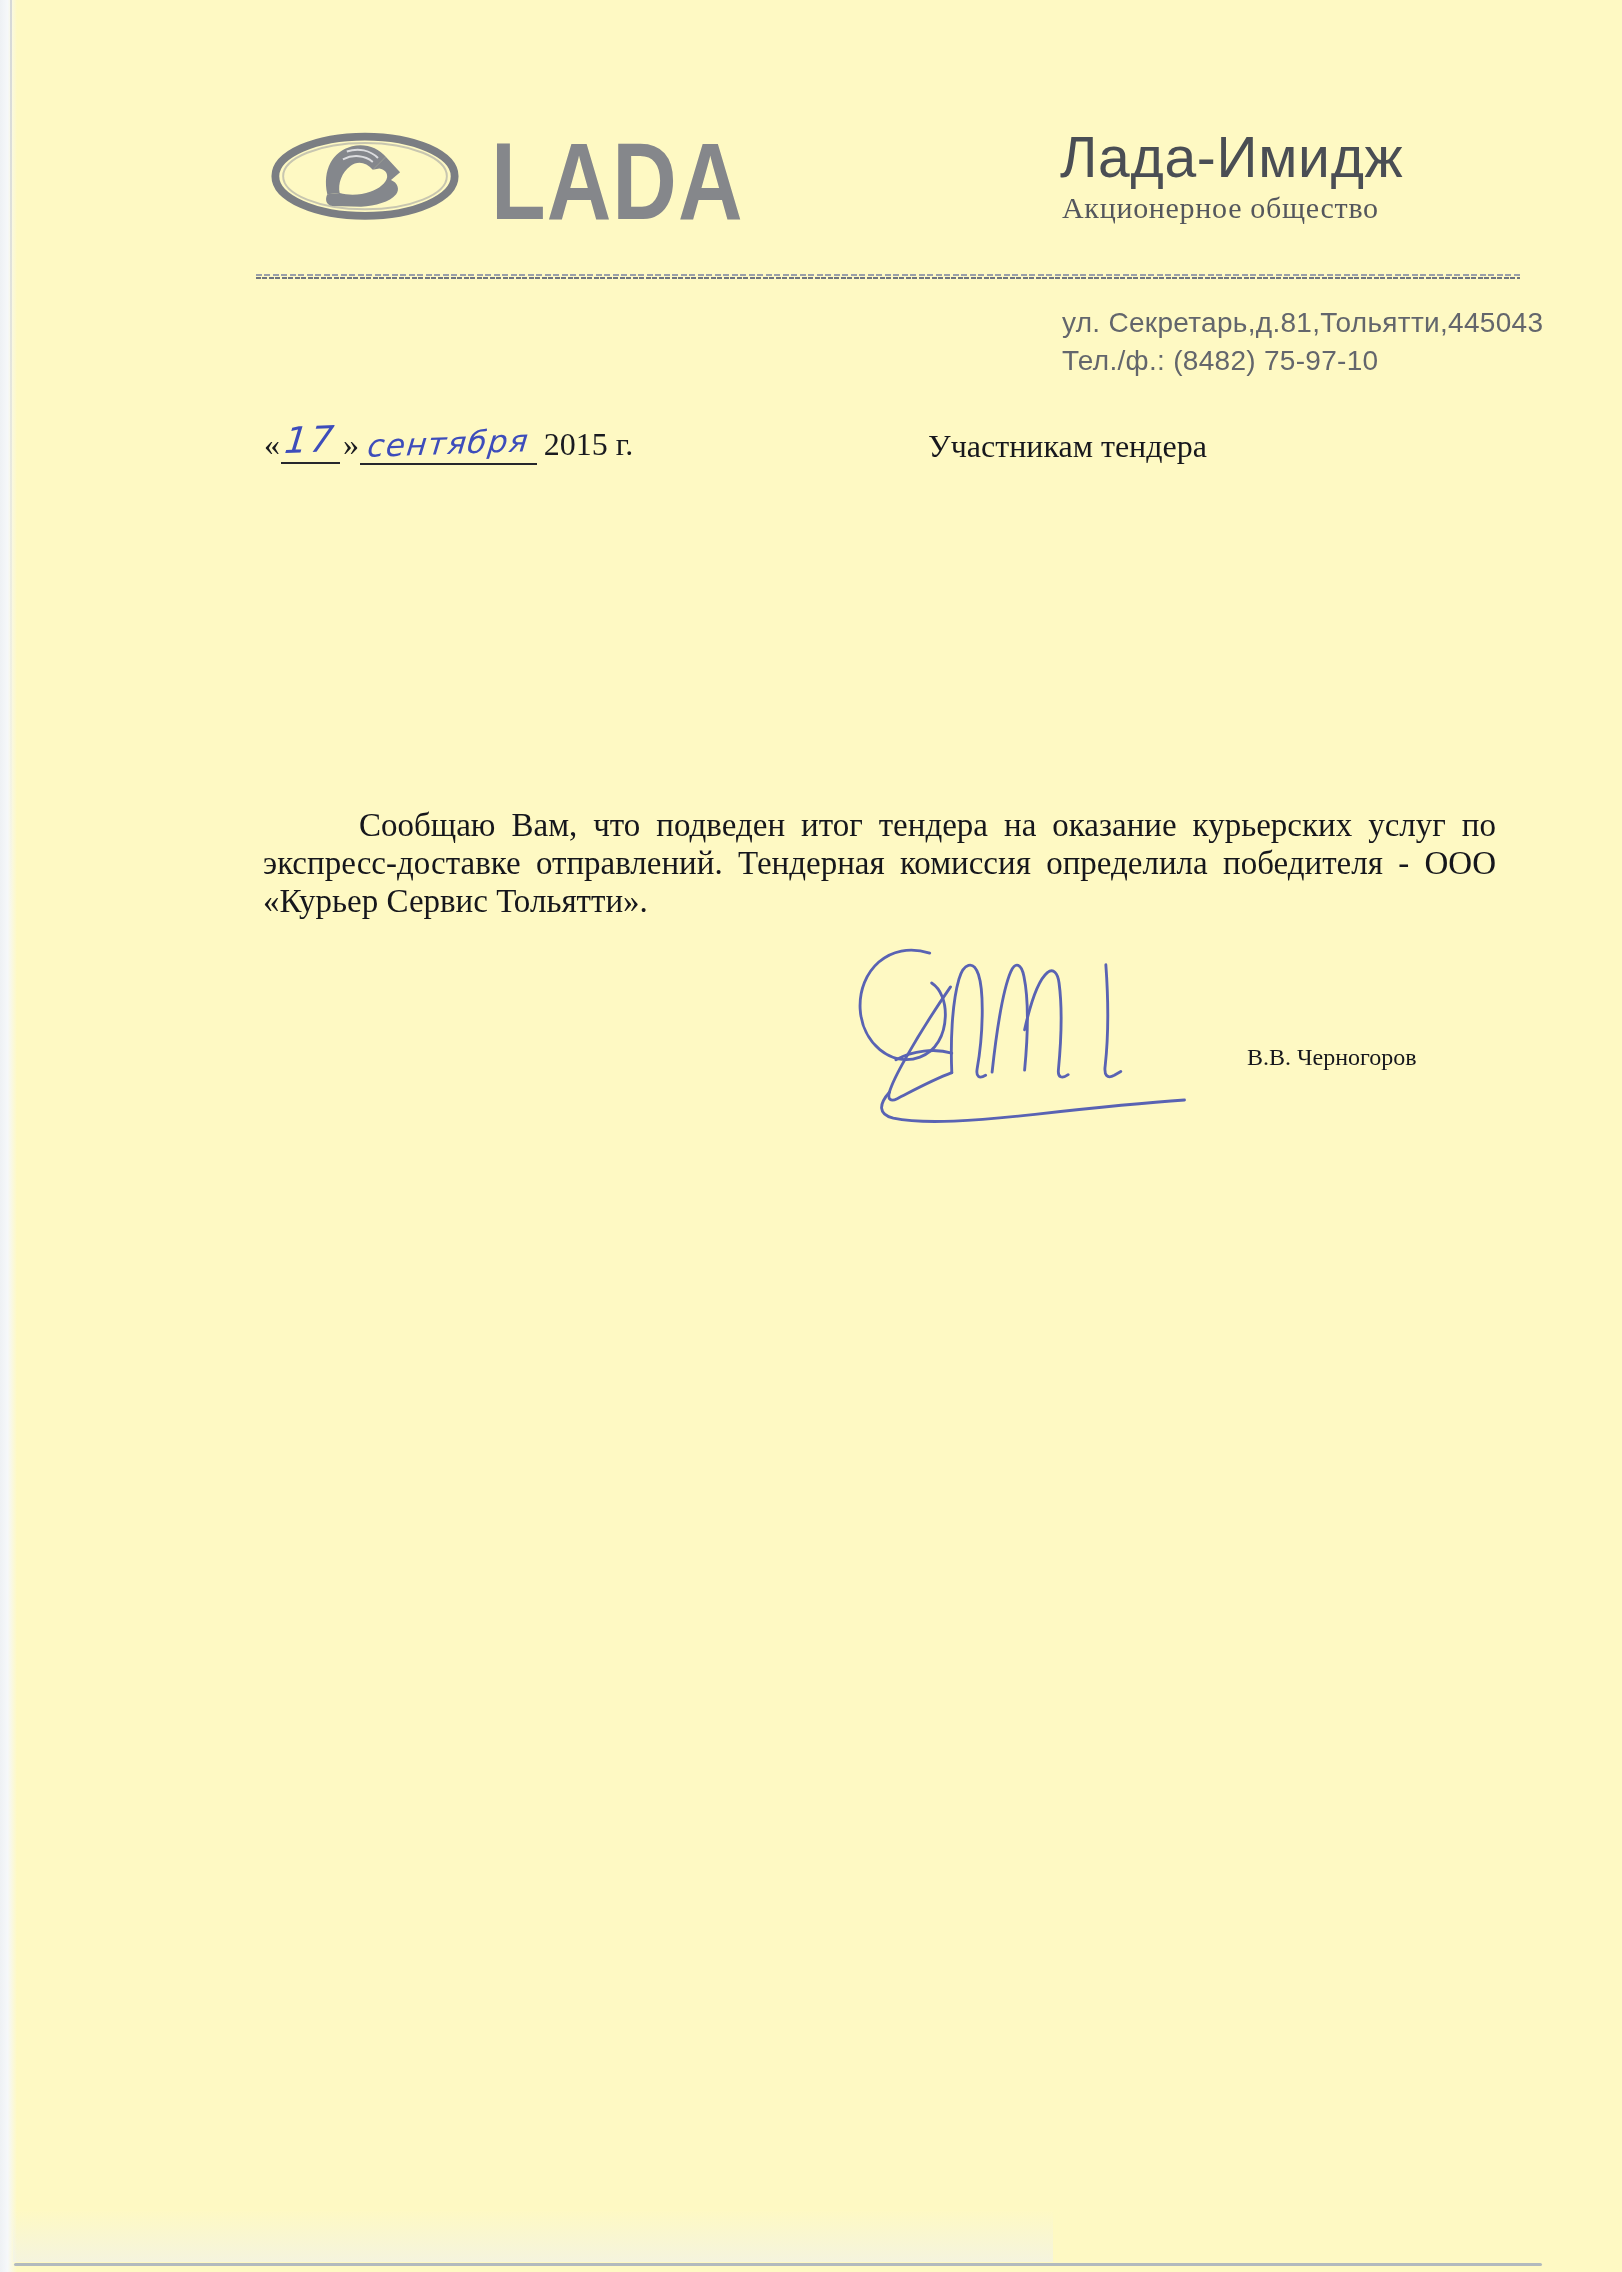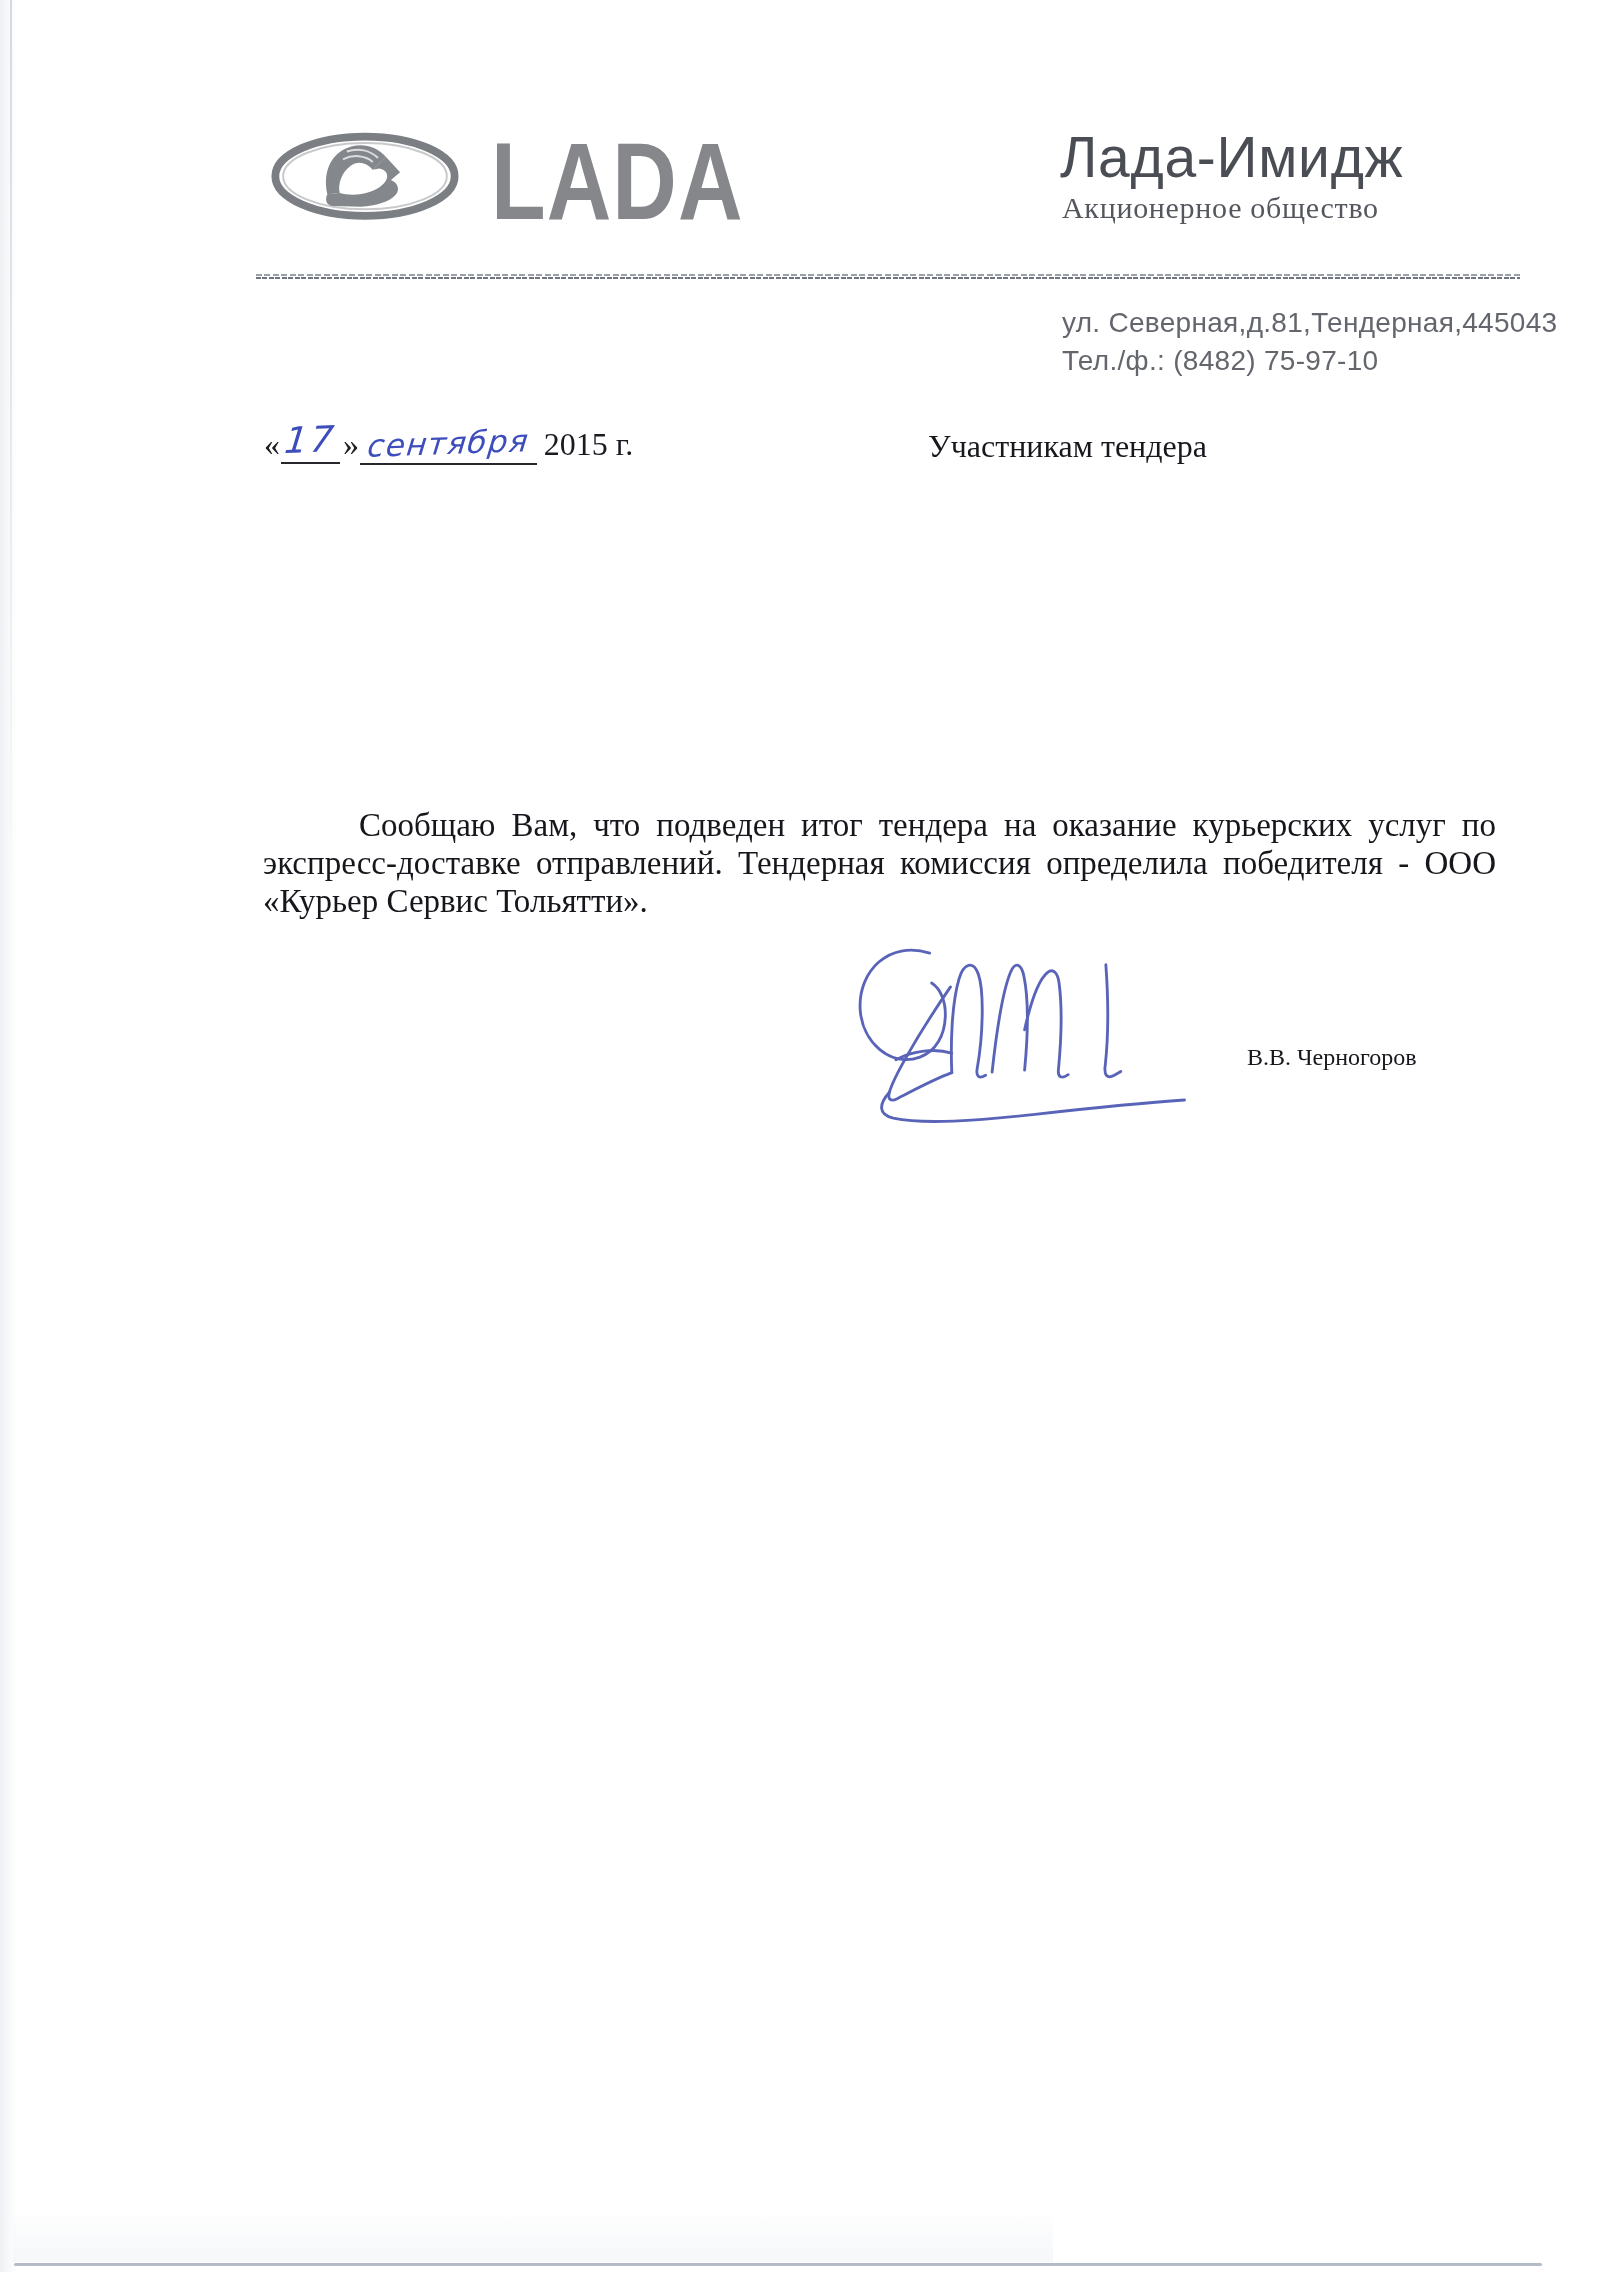--- a/index.html
+++ b/index.html
@@ -1,19 +1,19 @@
 <!DOCTYPE html>
 <html lang="ru" style="font-size:10.4px"><head>
 <meta charset="utf-8">
 <style>
   html,body{margin:0;padding:0;background:#e9eaec;}
   .page{
     position:relative;
     width:1623px;height:2273px;
-    background:#ffffff;
+    background:#fef9c3;
     overflow:hidden;
     font-family:"Liberation Serif","DejaVu Serif",serif;
   }
   
   .edge-left{
     position:absolute;left:0;top:0;width:17px;height:100%;
     background:linear-gradient(90deg,#eef1f4 0%,#f6f8fa 45%,rgba(255,255,255,0) 100%);
   }
   .edge-left-line{
     position:absolute;left:9.8px;top:0;width:2px;height:910px;
@@ -135,21 +135,21 @@
 
   <div class="company-name">Лада-Имидж</div>
   <div class="company-type">Акционерное общество</div>
 
   <div class="separator">
     <div class="d1"></div>
       <div class="d2"></div>
   </div>
 
   <div class="address">
-    <div>ул. Северная,д.81,Тендерная,445043</div>
+    <div>ул. Секретарь,д.81,Тольятти,445043</div>
     <div>Тел./ф.: (8482) 75-97-10</div>
   </div>
 
   <div class="date-row"><span>«</span><span class="u u1"><span class="hand hand-day">17</span></span><span>»</span><span class="u u2"><span class="hand hand-month">сентября</span></span><span class="year">2015 г.</span></div>
 
   <div class="recipient">Участникам тендера</div>
 
   <div class="body-par">Сообщаю Вам, что подведен итог тендера на оказание курьерских услуг по экспресс-доставке отправлений. Тендерная комиссия определила победителя - ООО «Курьер Сервис Тольятти».</div>
 
   <div class="signature">

